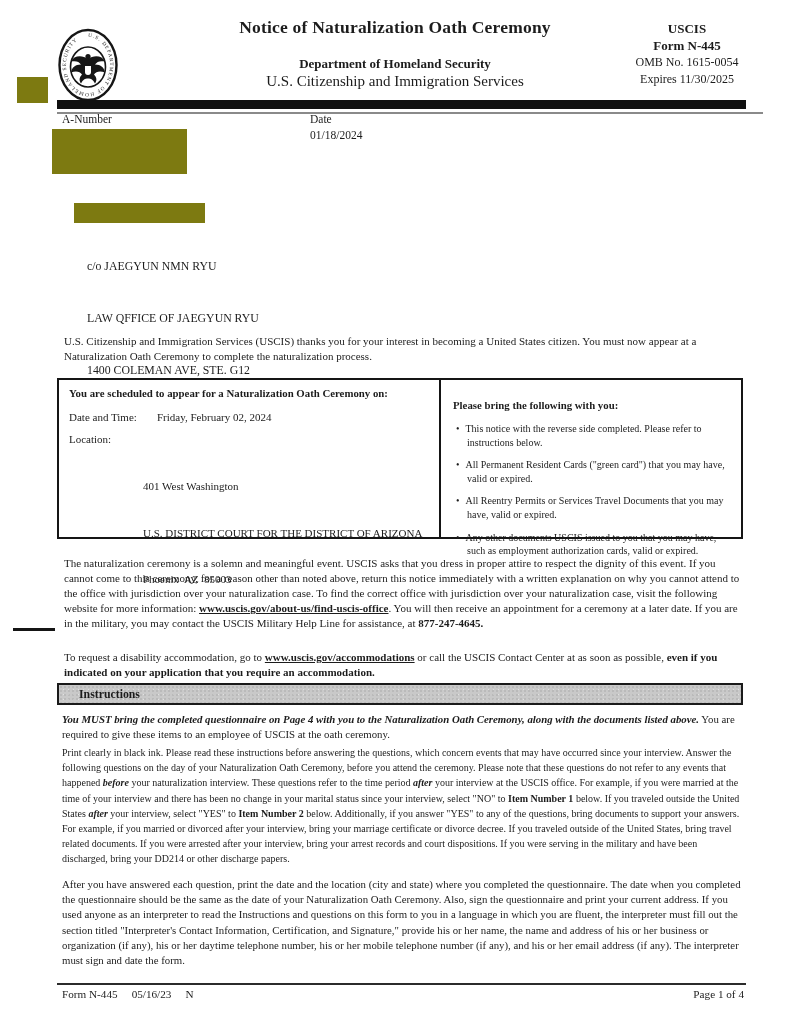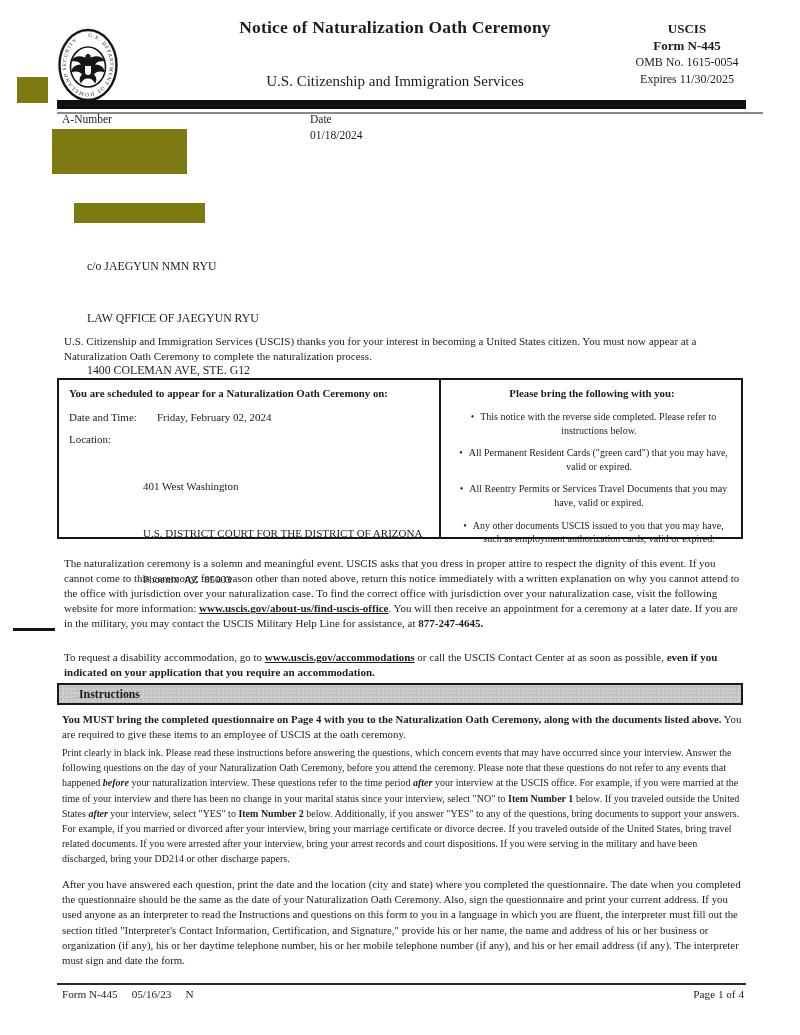--- a/index.html
+++ b/index.html
@@ -29,21 +29,21 @@
   .address{left:87px;top:224px;font-size:11.8px;line-height:17.2px;white-space:pre;}
   
   .para{font-size:11px;line-height:15.1px;}
   .intro{left:64px;top:334px;width:678px;}
   .p2{left:64px;top:556px;width:679px;}
   .p3{left:64px;top:650px;width:679px;}
   .margin-dash{left:13px;top:628px;width:42px;height:3px;background:#151515;}
   
   .sched{left:57px;top:378px;width:686px;height:161px;border:2px solid #151515;display:flex;box-sizing:border-box;background:#fff;}
   .sched .cell-l{width:382px;border-right:2px solid #151515;padding:7px 10px;box-sizing:border-box;}
-  .sched .cell-r{flex:1;padding:7px 10px 7px 12px;box-sizing:border-box;text-align:center;}
+  .sched .cell-r{flex:1;padding:19px 10px 7px 12px;box-sizing:border-box;}
   .cell-hdr{font-weight:bold;font-size:10.8px;}
   .dt-row{margin-top:12px;font-size:11px;}
   .dt-label{display:inline-block;width:88px;}
   .loc-label{margin-top:10px;font-size:11px;}
   .loc-lines{margin-left:74px;margin-top:3px;font-size:11px;line-height:15.5px;white-space:pre;}
   .redact-time{left:258px;top:407px;width:74px;height:23px;background:var(--redaction,#7d7a11);}
   .bullets{margin:11px 0 0 0;padding:0;list-style:none;font-size:10px;line-height:13.6px;}
   .bullets li{margin:0 0 9px 14px;text-indent:-11px;}
   .bullets li::before{content:"•";margin-right:6px;}
   
@@ -79,20 +79,21 @@
     <path d="M30 31 C24 26.5 15.5 27.5 13 33.5 C18 32.5 21 33.5 23 36.5 C17 36.5 13.8 39.5 13 44.5 C18 42.5 22 43.5 24 46.5 C21 49.5 21 52.5 23 55.5 C25 51.5 27 50.5 30 50.5 C33 50.5 35 51.5 37 55.5 C39 52.5 39 49.5 36 46.5 C38 43.5 42 42.5 47 44.5 C46.2 39.5 43 36.5 37 36.5 C39 33.5 42 32.5 47 33.5 C44.5 27.5 36 26.5 30 31 Z" fill="#161616"></path>
     <path d="M27 38 h6 v6 a3 3 0 0 1 -6 0 Z" fill="#fff"></path>
   </svg>
 
   <div class="abs edge-redact"></div>
   <div class="abs redact-anumber"></div>
   <div class="abs redact-name"></div>
   <div class="abs redact-time"></div>
 
   <div class="abs doc-title">Notice of Naturalization Oath Ceremony</div>
+  <div class="abs dept-line">Department of Homeland Security</div>
   <div class="abs agency-line">U.S. Citizenship and Immigration Services</div>
   <div class="abs form-block">
     <div class="b">USCIS</div>
     <div class="b">Form N-445</div>
     <div>OMB No. 1615-0054</div>
     <div>Expires 11/30/2025</div>
   </div>
 
   <div class="abs bar-black"></div>
   <div class="abs bar-thin"></div>
@@ -134,21 +135,21 @@
     </div>
   </div>
 
   <div class="abs para p2"><span>The naturalization ceremony is a solemn and meaningful event. USCIS asks that you dress in proper attire to respect the dignity of this event. If you cannot come to this ceremony, for a reason other than noted above, return this notice immediately with a written explanation on why you cannot attend to the office with jurisdiction over your naturalization case. To find the correct office with jurisdiction over your naturalization case, visit the following website for more information: </span><span style="font-weight: bold; text-decoration: underline;">www.uscis.gov/about-us/find-uscis-office</span><span>. You will then receive an appointment for a ceremony at a later date. If you are in the military, you may contact the USCIS Military Help Line for assistance, at </span><span style="font-weight: bold;">877-247-4645.</span></div>
   <div class="abs margin-dash"></div>
   <div class="abs para p3"><span>To request a disability accommodation, go to </span><span style="font-weight: bold; text-decoration: underline;">www.uscis.gov/accommodations</span><span> or call the USCIS Contact Center at as soon as possible, </span><span style="font-weight: bold;">even if you indicated on your application that you require an accommodation.</span></div>
 
   <div class="abs instr-bar">
     <div class="instr-label">Instructions</div>
   </div>
-  <div class="abs p4"><span style="font-weight: bold;">You MUST bring the completed questionnaire on Page 4 with you to the Naturalization Oath Ceremony, along with the documents listed above.</span><span> You are required to give these items to an employee of USCIS at the oath ceremony.</span></div>
+  <div class="abs p4"><span style="font-weight: bold; font-style: italic;">You MUST bring the completed questionnaire on Page 4 with you to the Naturalization Oath Ceremony, along with the documents listed above.</span><span> You are required to give these items to an employee of USCIS at the oath ceremony.</span></div>
   <div class="abs p5"><span>Print clearly in black ink. Please read these instructions before answering the questions, which concern events that may have occurred since your interview. Answer the following questions on the day of your Naturalization Oath Ceremony, before you attend the ceremony. Please note that these questions do not refer to any events that happened </span><span style="font-weight: bold; font-style: italic;">before</span><span> your naturalization interview. These questions refer to the time period </span><span style="font-weight: bold; font-style: italic;">after</span><span> your interview at the USCIS office. For example, if you were married at the time of your interview and there has been no change in your marital status since your interview, select "NO" to </span><span style="font-weight: bold;">Item Number 1</span><span> below. If you traveled outside the United States </span><span style="font-weight: bold; font-style: italic;">after</span><span> your interview, select "YES" to </span><span style="font-weight: bold;">Item Number 2</span><span> below. Additionally, if you answer "YES" to any of the questions, bring documents to support your answers. For example, if you married or divorced after your interview, bring your marriage certificate or divorce decree. If you traveled outside of the United States, bring travel related documents. If you were arrested after your interview, bring your arrest records and court dispositions. If you were serving in the military and have been discharged, bring your DD214 or other discharge papers.</span></div>
   <div class="abs p6">After you have answered each question, print the date and the location (city and state) where you completed the questionnaire. The date when you completed the questionnaire should be the same as the date of your Naturalization Oath Ceremony. Also, sign the questionnaire and print your current address. If you used anyone as an interpreter to read the Instructions and questions on this form to you in a language in which you are fluent, the interpreter must fill out the section titled "Interpreter's Contact Information, Certification, and Signature," provide his or her name, the name and address of his or her business or organization (if any), his or her daytime telephone number, his or her mobile telephone number (if any), and his or her email address (if any). The interpreter must sign and date the form.</div>
 
   <div class="abs footer-rule"></div>
   <div class="abs footer-left">
     <span>Form N-445</span><span>05/16/23</span><span>N</span>
   </div>
   <div class="abs footer-right">Page 1 of 4</div>
 
 </div>

